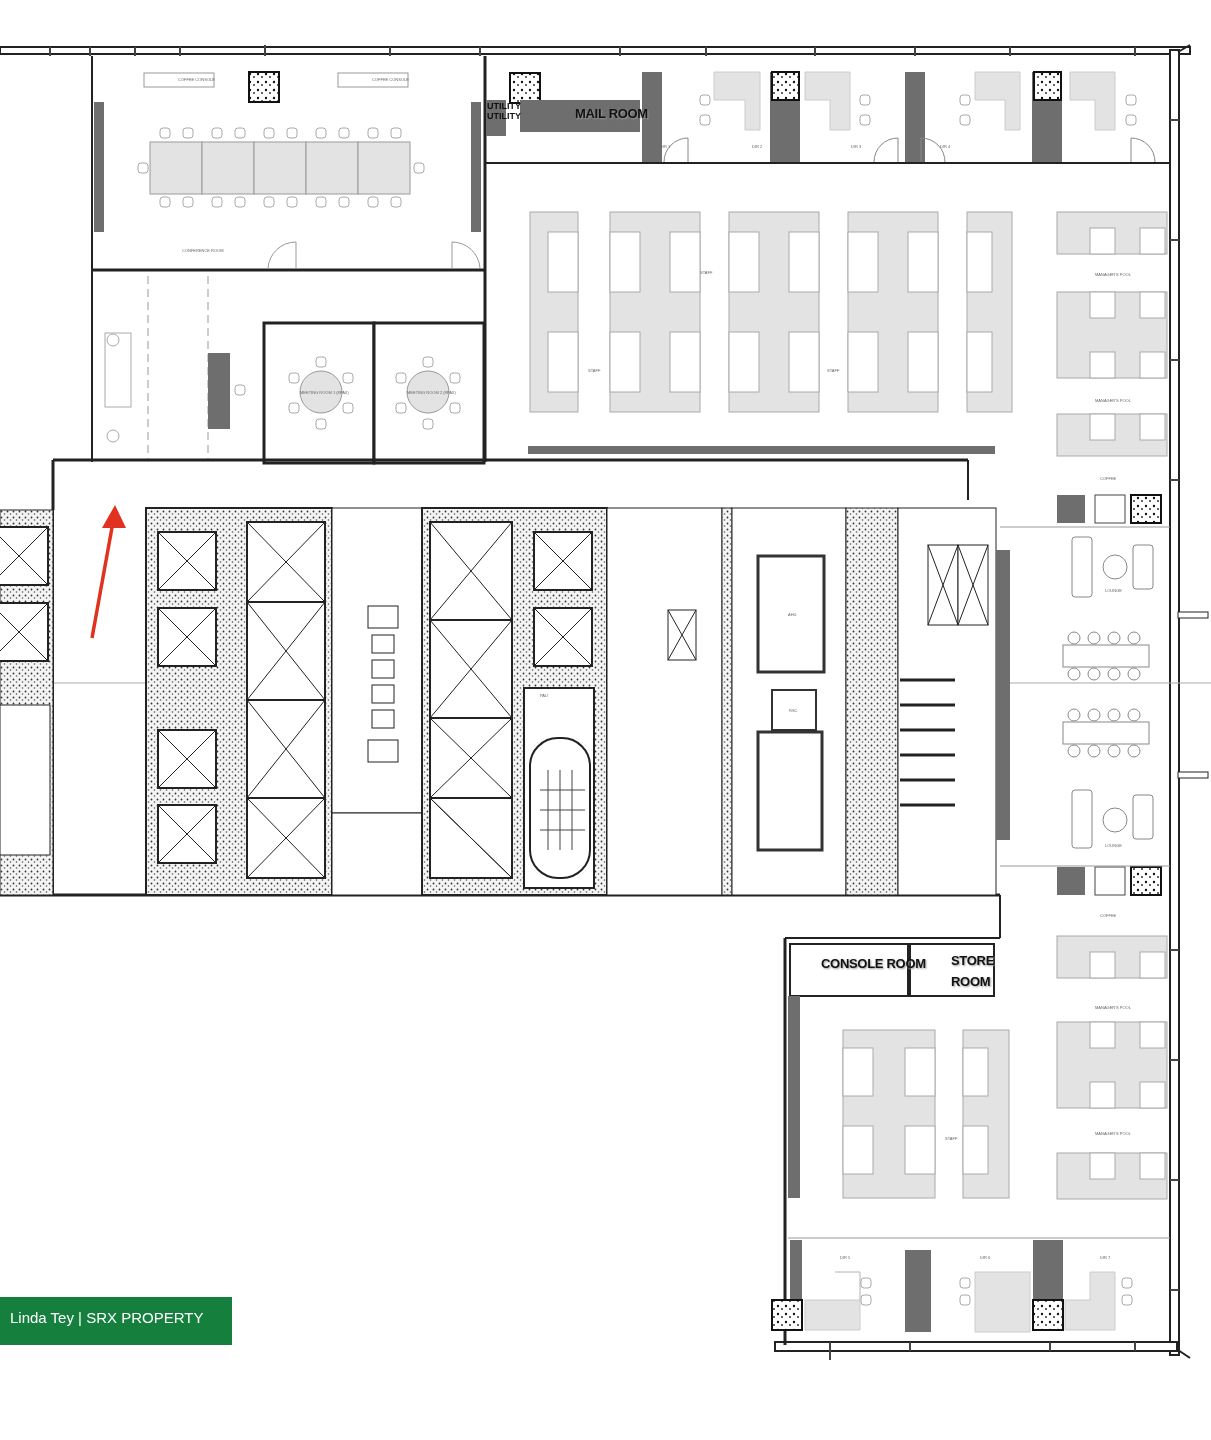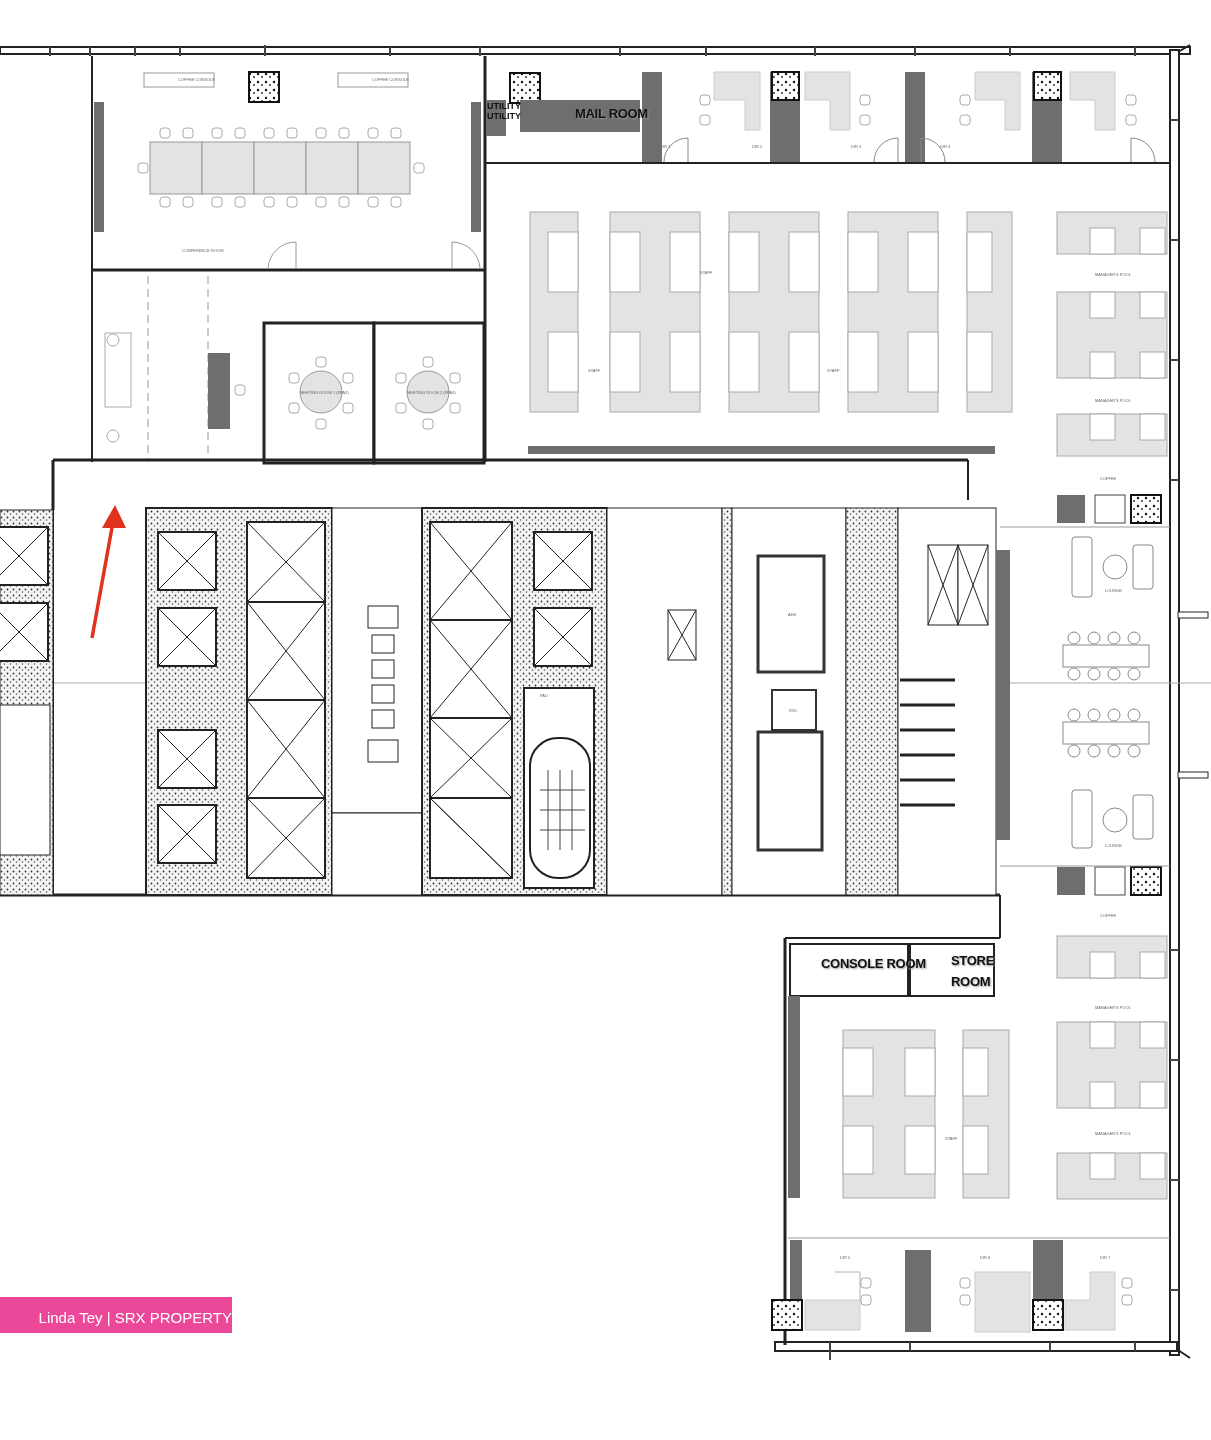--- a/index.html
+++ b/index.html
@@ -1,21 +1,21 @@
 <!DOCTYPE html>
 <html><head>
 <meta charset="utf-8">
 <style>
   html,body{margin:0;padding:0;background:#ffffff;}
   body{width:1211px;height:1440px;position:relative;overflow:hidden;font-family:"Liberation Sans",sans-serif;}
   #plan{position:absolute;left:0;top:0;width:1211px;height:1440px;}
   .lbl{position:absolute;font-family:"Liberation Sans",sans-serif;color:#222;white-space:nowrap;}
   .big{font-weight:bold;font-size:13px;letter-spacing:-0.3px;color:#111;text-shadow:1px 1px 2px #999;margin-left:27px;}
   .tiny{font-size:4px;color:#666;}
-  .watermark{position:absolute;left:0;top:1297px;width:232px;height:36px;background:#ec4899;color:#fff;font-size:15px;line-height:42px;padding-left:10px;box-sizing:border-box;text-align:right;}
+  .watermark{position:absolute;left:0;top:1297px;width:232px;height:48px;background:#15803d;color:#fff;font-size:15px;line-height:42px;padding-left:10px;box-sizing:border-box;}
 </style>
 </head>
 <body>
 
 <svg id="plan" viewBox="0 0 1211 1440" xmlns="http://www.w3.org/2000/svg">
   <defs>
     <pattern id="hatch" width="6" height="6" patternUnits="userSpaceOnUse">
       <rect width="6" height="6" fill="#f4f4f4"></rect>
       <circle cx="1.5" cy="1.5" r="0.9" fill="#333"></circle>
       <circle cx="4.5" cy="4" r="0.8" fill="#555"></circle>

